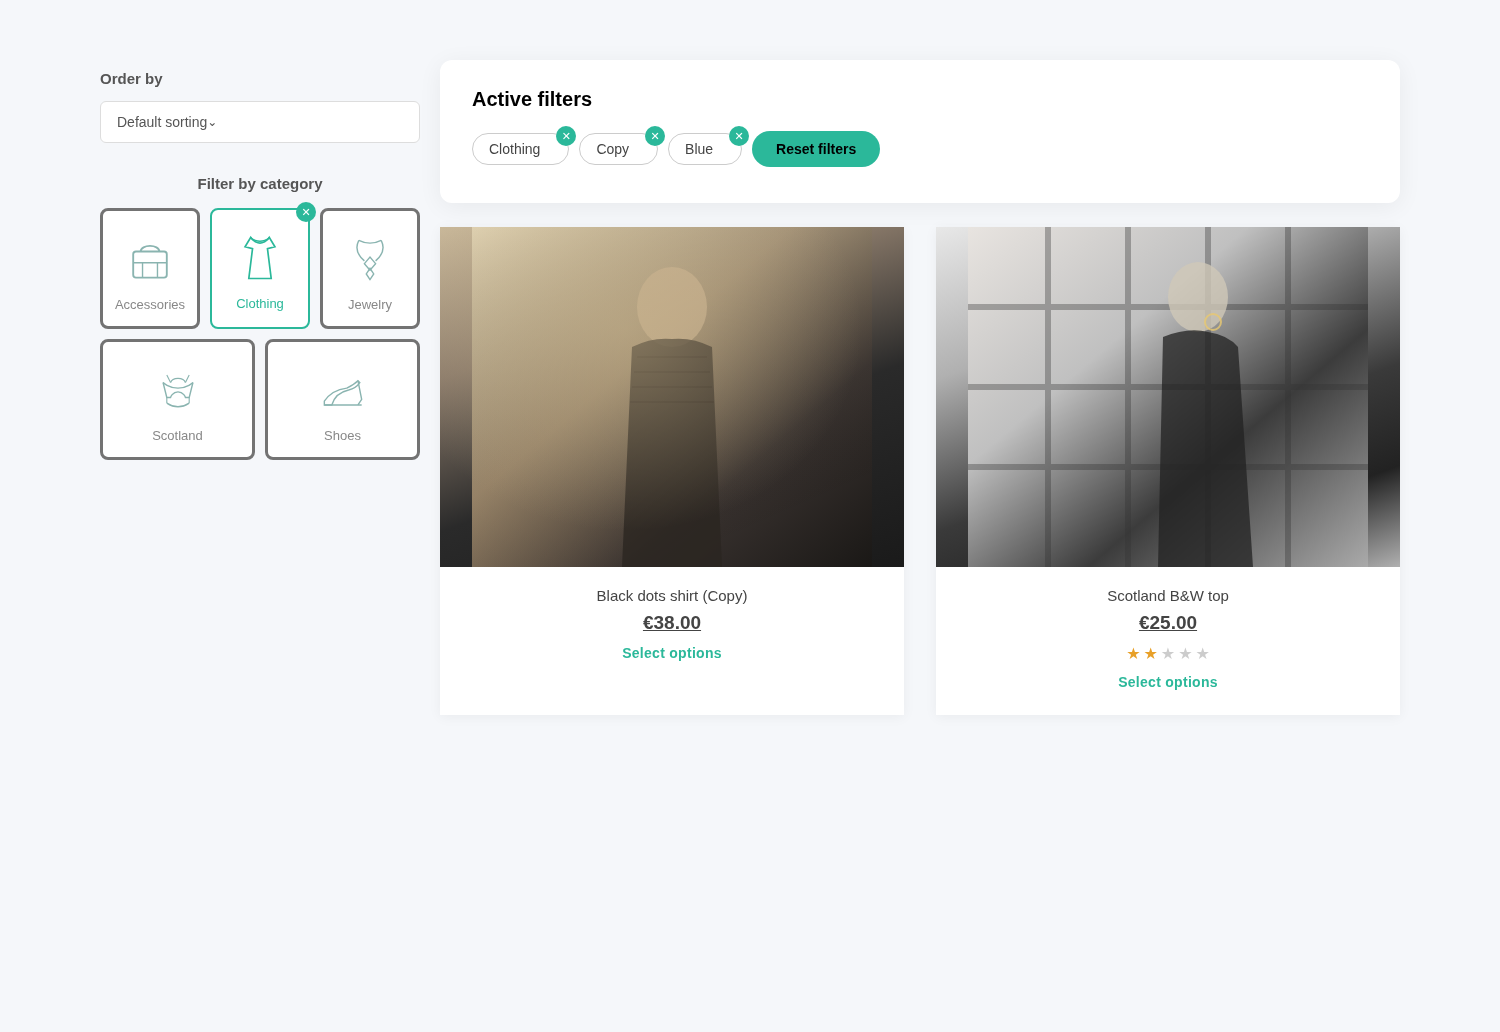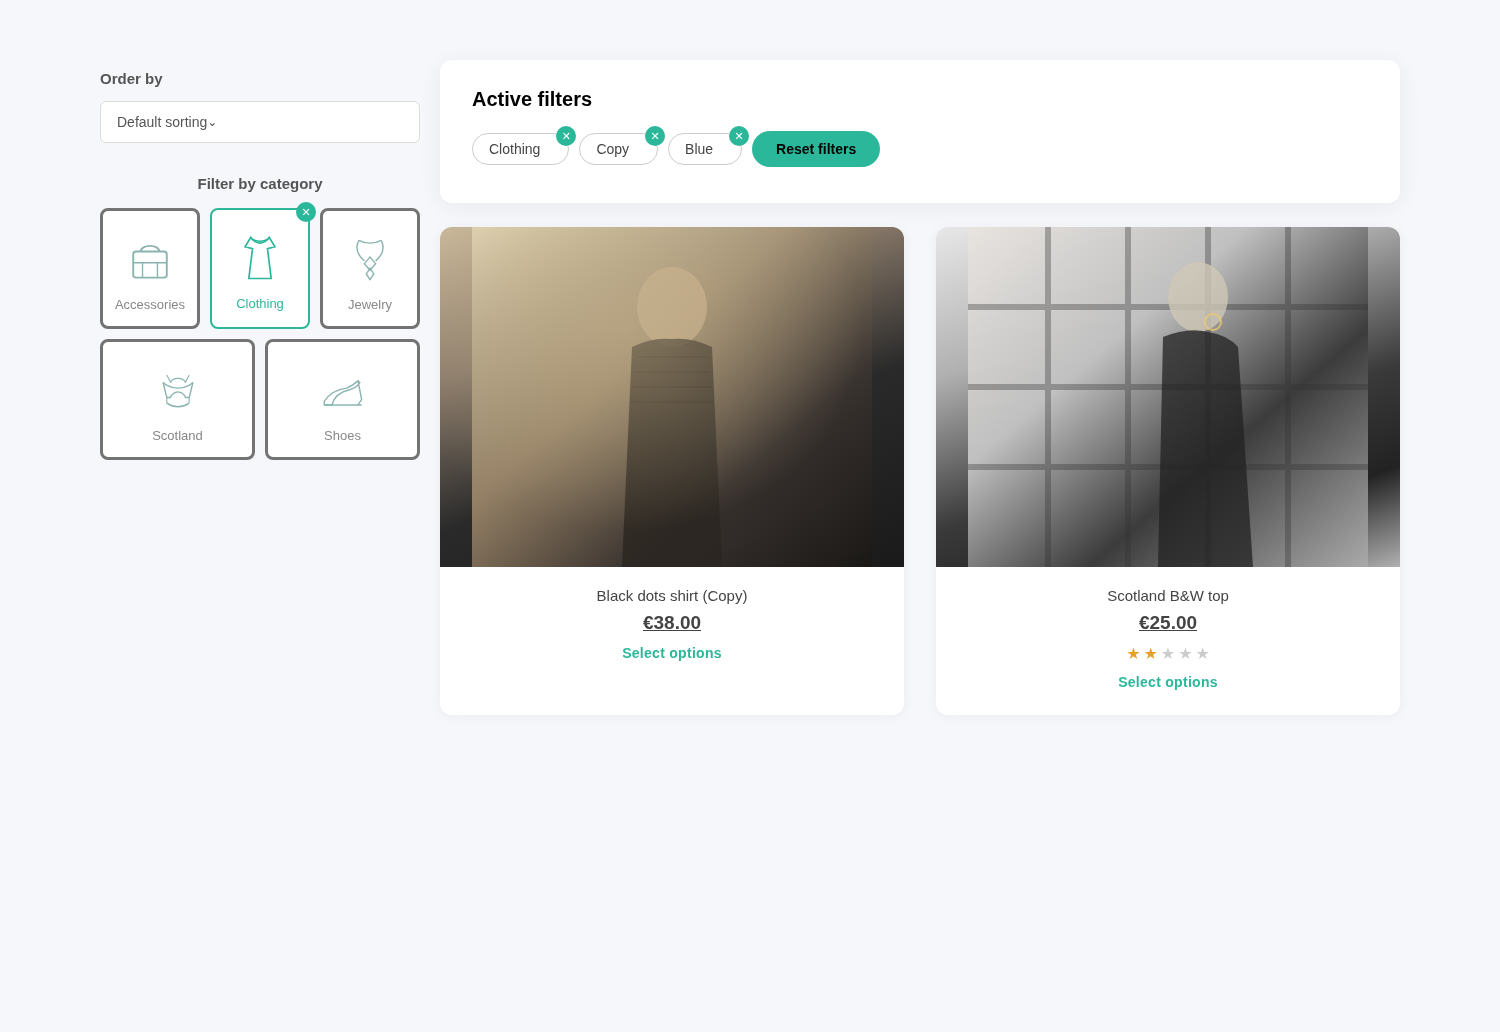--- a/index.html
+++ b/index.html
@@ -187,21 +187,21 @@
 
     
     .products-grid {
       display: grid;
       grid-template-columns: repeat(2, 1fr);
       gap: 32px;
     }
 
     .product-card {
       background: #fff;
-      border-radius: 12px;
+      border-radius: 0;
       overflow: hidden;
       display: flex;
       flex-direction: column;
       align-items: center;
       box-shadow: 0 2px 12px rgba(0,0,0,0.05);
     }
 
     .product-image {
       width: 100%;
       height: 340px;

